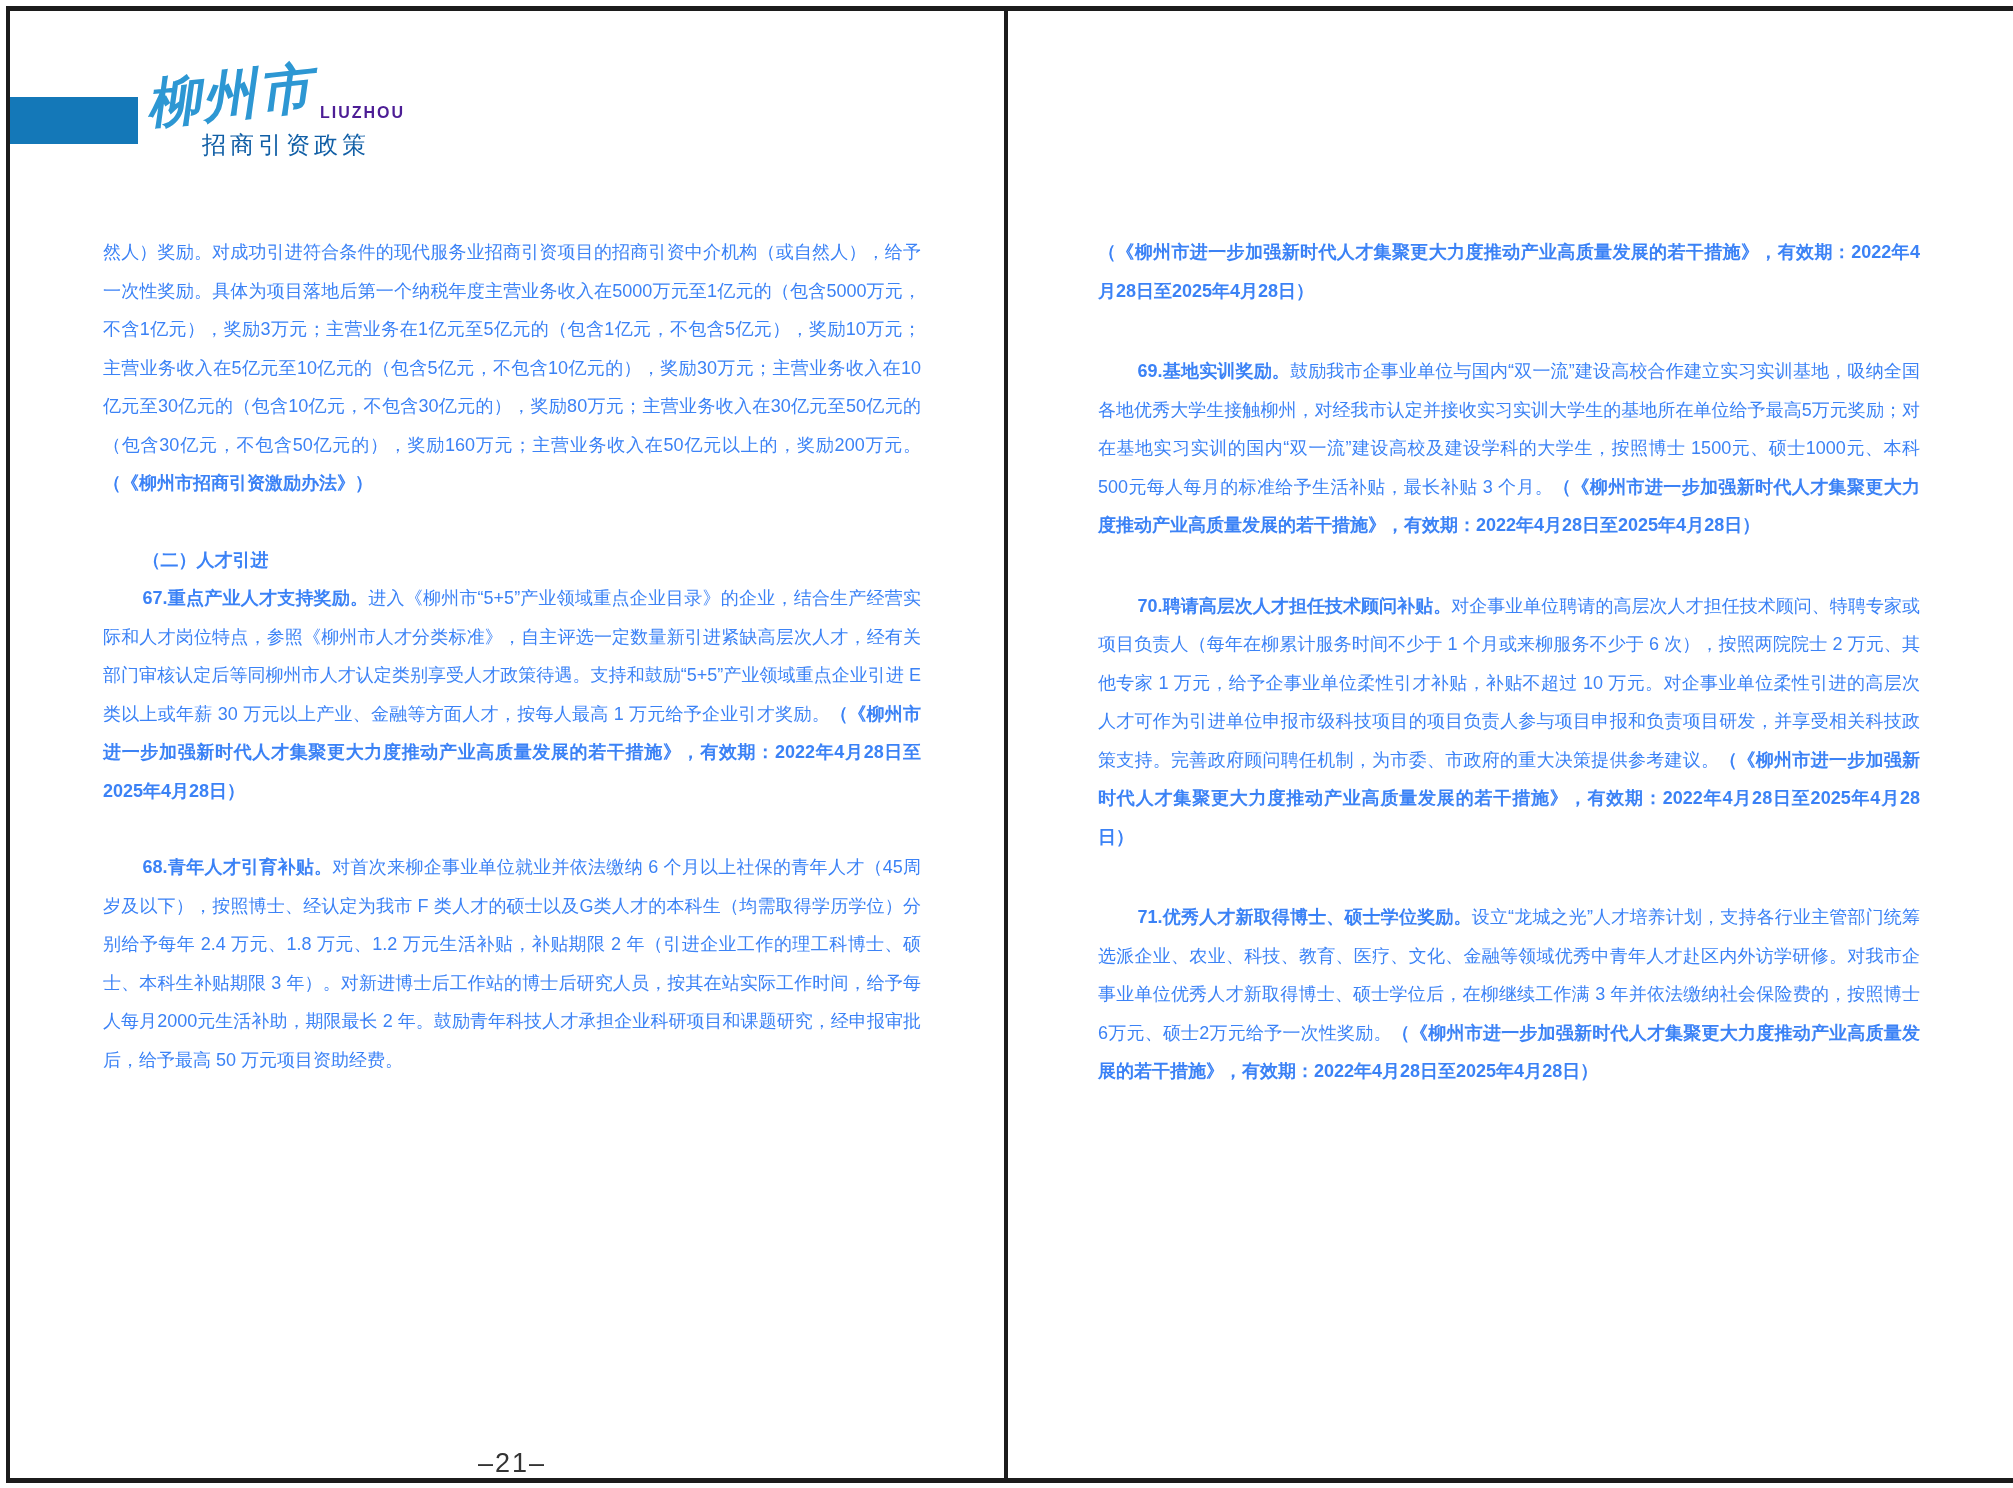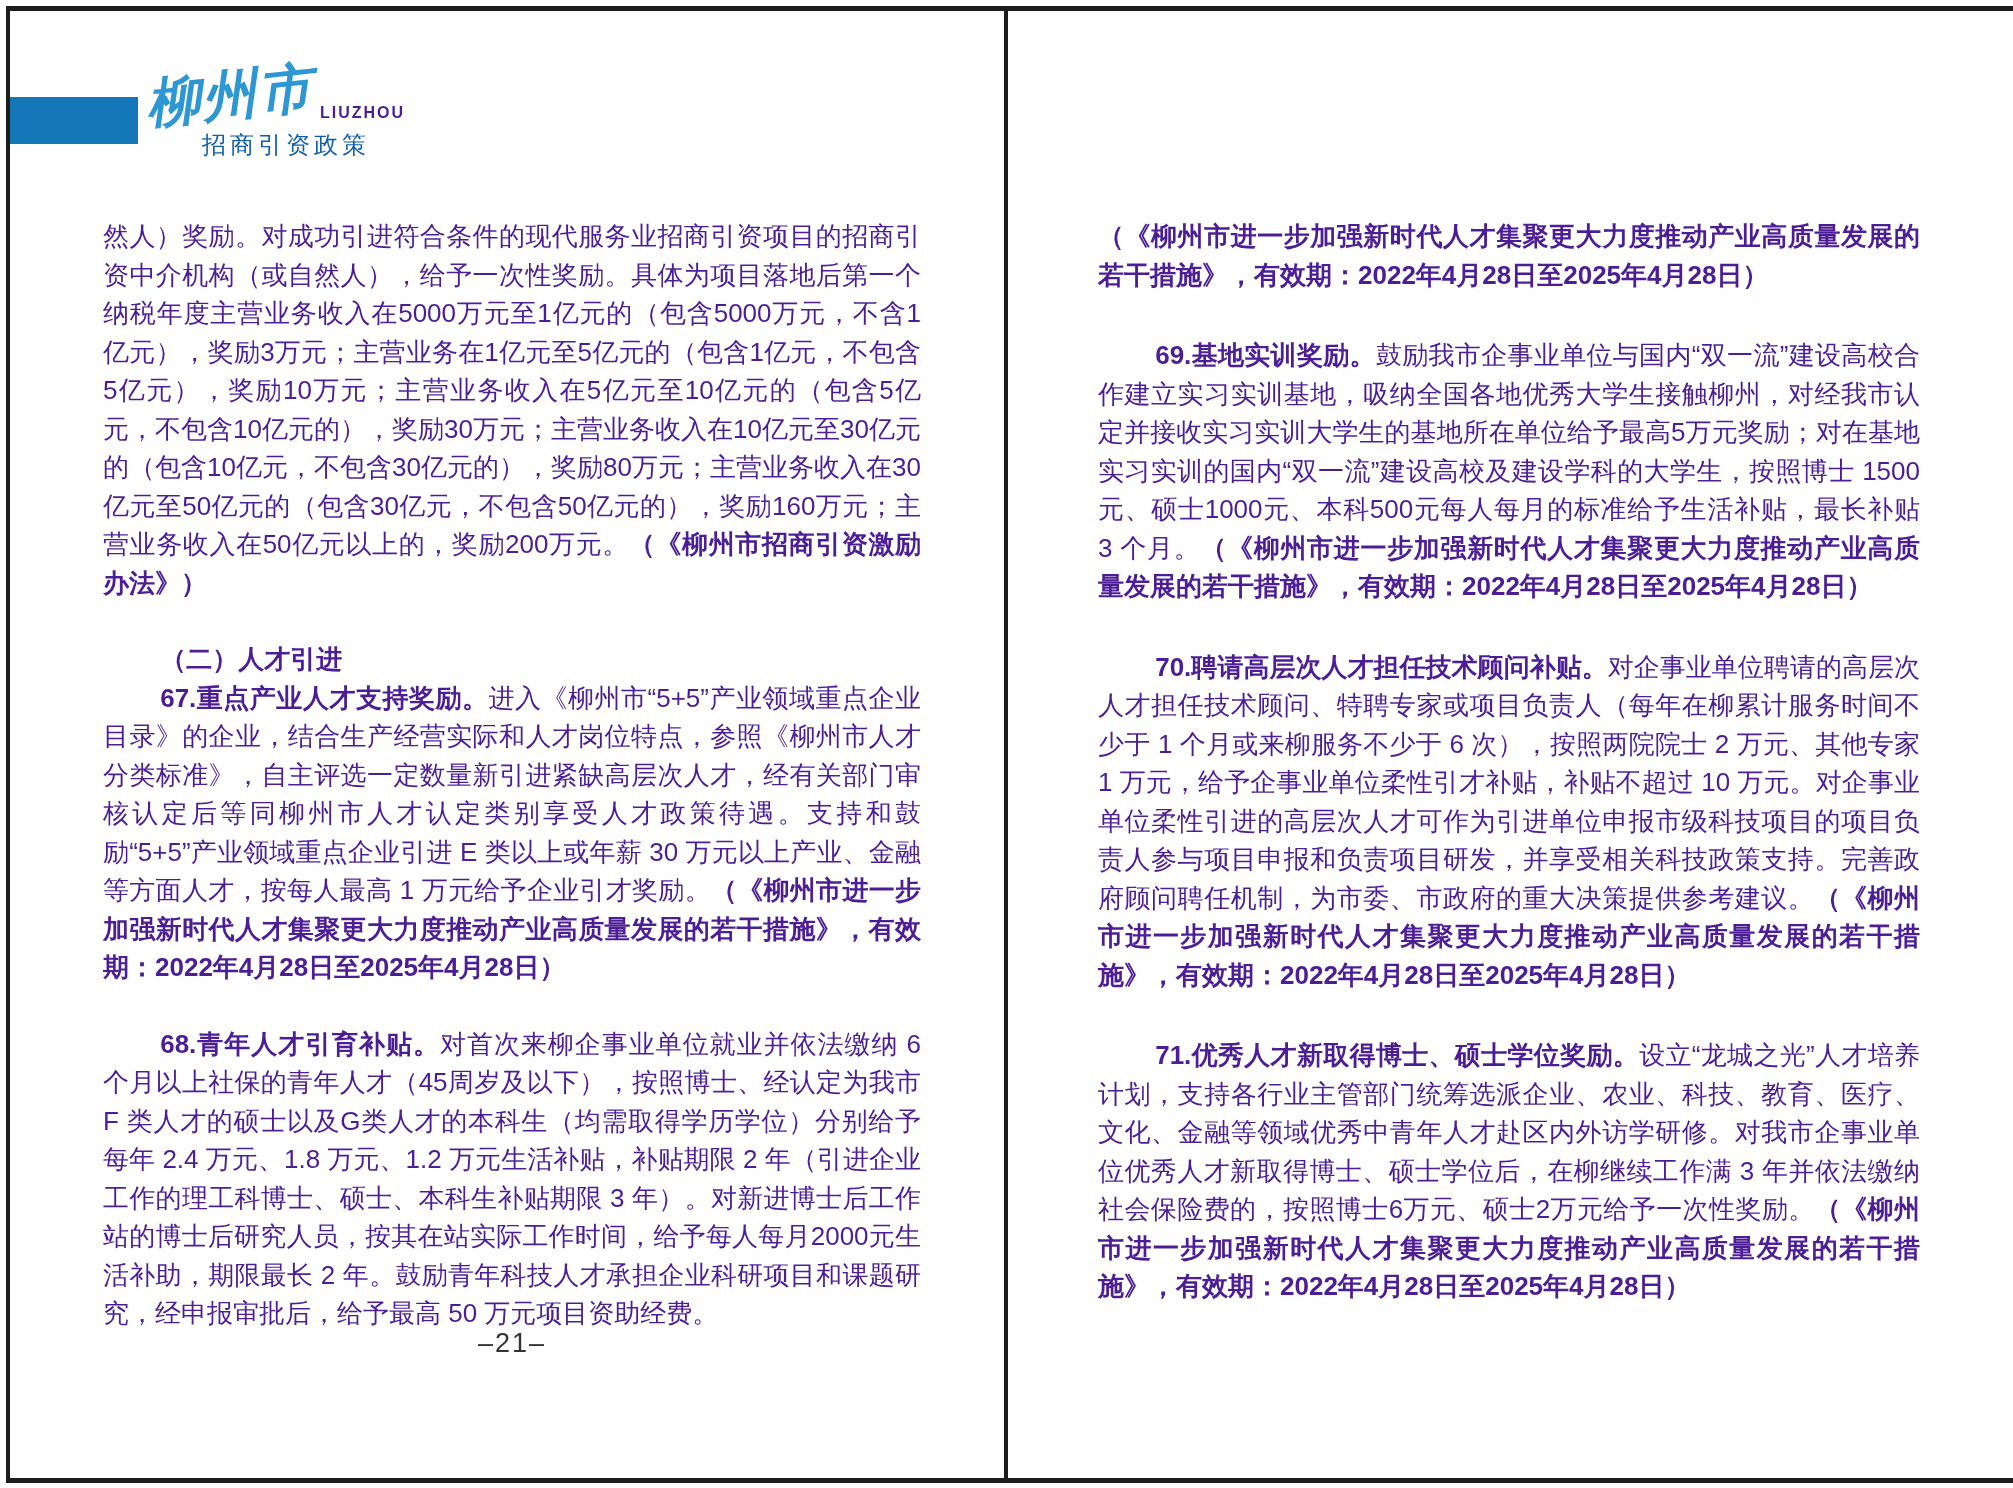--- a/index.html
+++ b/index.html
@@ -35,38 +35,38 @@
     letter-spacing: 2px; vertical-align: -4px; margin-left: 6px;
   }
   .logo-sub {
     font-size: 24px; font-weight: normal; color: #115fa6;
     letter-spacing: 4px; margin: -4px 0 0 56px;
   }
 
   
   .page {
     position: absolute;
-    top: 217px;
-    font-size: 26px;
+    top: 233px;
+    font-size: 18px;
     line-height: 38.5px;
     text-align: justify;
     text-justify: inter-ideograph;
-    color: #4c1d95;
+    color: #3b82f6;
   }
   .page-left  { left: 103px;  width: 818px; }
   .page-right { left: 1098px; width: 822px; }
   .para { margin: 0 0 38px 0; text-indent: 2.2em; }
   .para.flush { text-indent: 0; }
   .page-right .para { margin-bottom: 42px; }
   .section-heading { font-weight: bold; margin: 26px 0 0 0; text-indent: 2.2em; }
   .b { font-weight: bold; }
 
   
   .pagenum {
-    position: absolute; top: 1328px;
+    position: absolute; top: 1448px;
     font-size: 27px; letter-spacing: 2px; color: #333333;
     text-align: center;
   }
   .pagenum-left  { left: 103px;  width: 818px; }
   .pagenum-right { left: 1098px; width: 822px; }
 </style>
 </head>
 <body>
 
 <div class="canvas">

